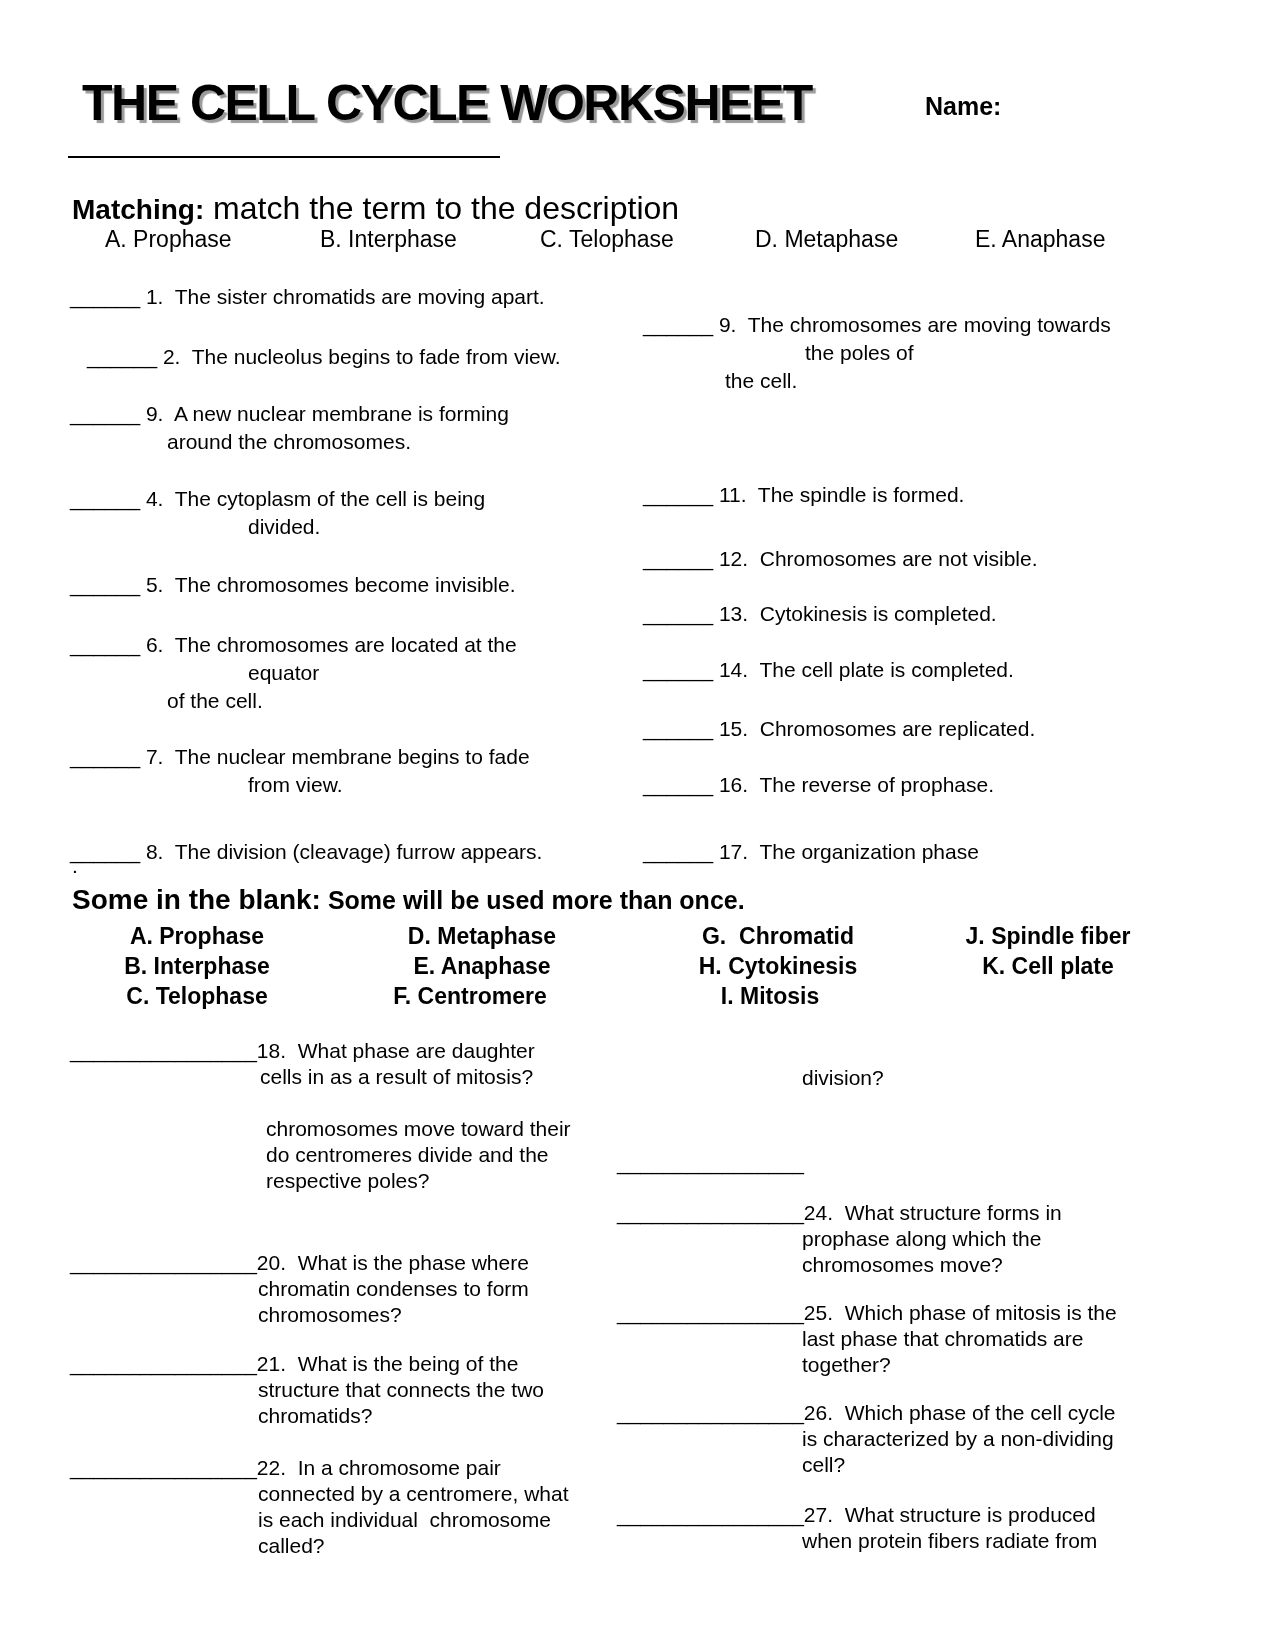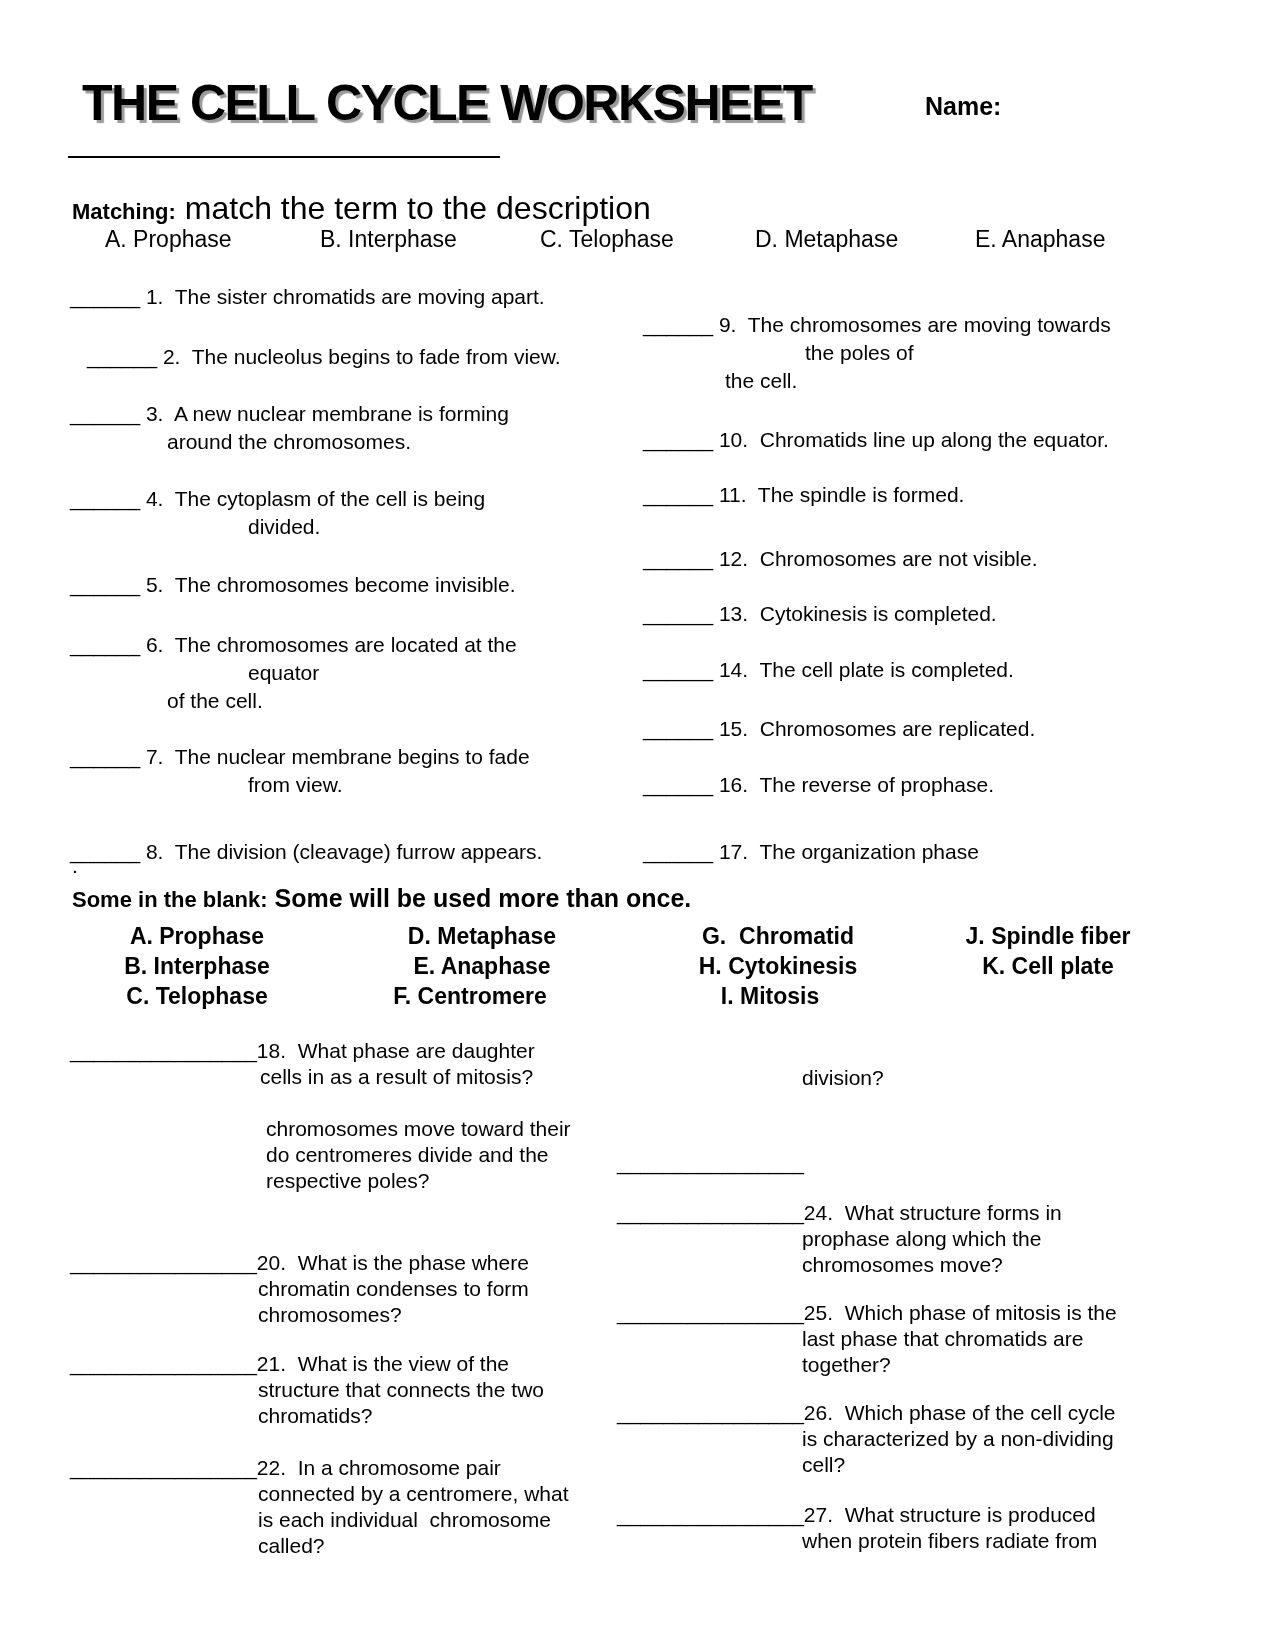--- a/index.html
+++ b/index.html
@@ -31,21 +31,21 @@
   }
   .title-underline {
     position: absolute;
     left: 68px;
     top: 156px;
     width: 432px;
     height: 0;
     border-top: 2px solid #000;
   }
   .sec-heading { position: absolute; white-space: pre-wrap; }
-  .sec-heading .big { font-size: 22px; font-weight: bold; }
+  .sec-heading .big { font-size: 28px; font-weight: bold; }
   .sec-heading .sub { font-size: 32px; font-weight: normal; }
   .sec-heading .sub-bold { font-size: 25px; font-weight: bold; }
   .term {
     position: absolute;
     top: 226px;
     font-size: 23px;
     white-space: pre;
   }
   .q { position: absolute; font-size: 21px; }
   .q .ln { white-space: pre-wrap; }
@@ -83,21 +83,21 @@
   <div class="term" style="left:755px">D. Metaphase</div>
   <div class="term" style="left:975px">E. Anaphase</div>
 
   <div class="q m" style="left:70px; top:283px">
     <div class="ln">______ 1.  The sister chromatids are moving apart.</div>
   </div>
   <div class="q m" style="left:87px; top:343px">
     <div class="ln">______ 2.  The nucleolus begins to fade from view.</div>
   </div>
   <div class="q m" style="left:70px; top:400px">
-    <div class="ln">______ 3.  A new nuclear membrane is forming</div>
+    <div class="ln">______ 9.  A new nuclear membrane is forming</div>
     <div class="ln" style="padding-left:97px">around the chromosomes.</div>
   </div>
   <div class="q m" style="left:70px; top:485px">
     <div class="ln">______ 4.  The cytoplasm of the cell is being</div>
     <div class="ln" style="padding-left:178px">divided.</div>
   </div>
   <div class="q m" style="left:70px; top:571px">
     <div class="ln">______ 5.  The chromosomes become invisible.</div>
   </div>
   <div class="q m" style="left:70px; top:631px">
@@ -110,23 +110,20 @@
     <div class="ln" style="padding-left:178px">from view.</div>
   </div>
   <div class="q m" style="left:70px; top:838px">
     <div class="ln">______ 8.  The division (cleavage) furrow appears.</div>
   </div>
 
   <div class="q m" style="left:643px; top:311px">
     <div class="ln">______ 9.  The chromosomes are moving towards</div>
     <div class="ln" style="padding-left:162px">the poles of</div>
     <div class="ln" style="padding-left:82px">the cell.</div>
-  </div>
-  <div class="q m" style="left:643px; top:426px">
-    <div class="ln">______ 10.  Chromatids line up along the equator.</div>
   </div>
   <div class="q m" style="left:643px; top:481px">
     <div class="ln">______ 11.  The spindle is formed.</div>
   </div>
   <div class="q m" style="left:643px; top:545px">
     <div class="ln">______ 12.  Chromosomes are not visible.</div>
   </div>
   <div class="q m" style="left:643px; top:600px">
     <div class="ln">______ 13.  Cytokinesis is completed.</div>
   </div>
@@ -167,21 +164,21 @@
     <div class="ln" style="padding-left:196px">chromosomes move toward their</div>
     <div class="ln" style="padding-left:196px">do centromeres divide and the</div>
     <div class="ln" style="padding-left:196px">respective poles?</div>
   </div>
   <div class="q f" style="left:70px; top:1250px">
     <div class="ln">________________20.  What is the phase where</div>
     <div class="ln" style="padding-left:188px">chromatin condenses to form</div>
     <div class="ln" style="padding-left:188px">chromosomes?</div>
   </div>
   <div class="q f" style="left:70px; top:1351px">
-    <div class="ln">________________21.  What is the view of the</div>
+    <div class="ln">________________21.  What is the being of the</div>
     <div class="ln" style="padding-left:188px">structure that connects the two</div>
     <div class="ln" style="padding-left:188px">chromatids?</div>
   </div>
   <div class="q f" style="left:70px; top:1455px">
     <div class="ln">________________22.  In a chromosome pair</div>
     <div class="ln" style="padding-left:188px">connected by a centromere, what</div>
     <div class="ln" style="padding-left:188px">is each individual  chromosome</div>
     <div class="ln" style="padding-left:188px">called?</div>
   </div>
 

